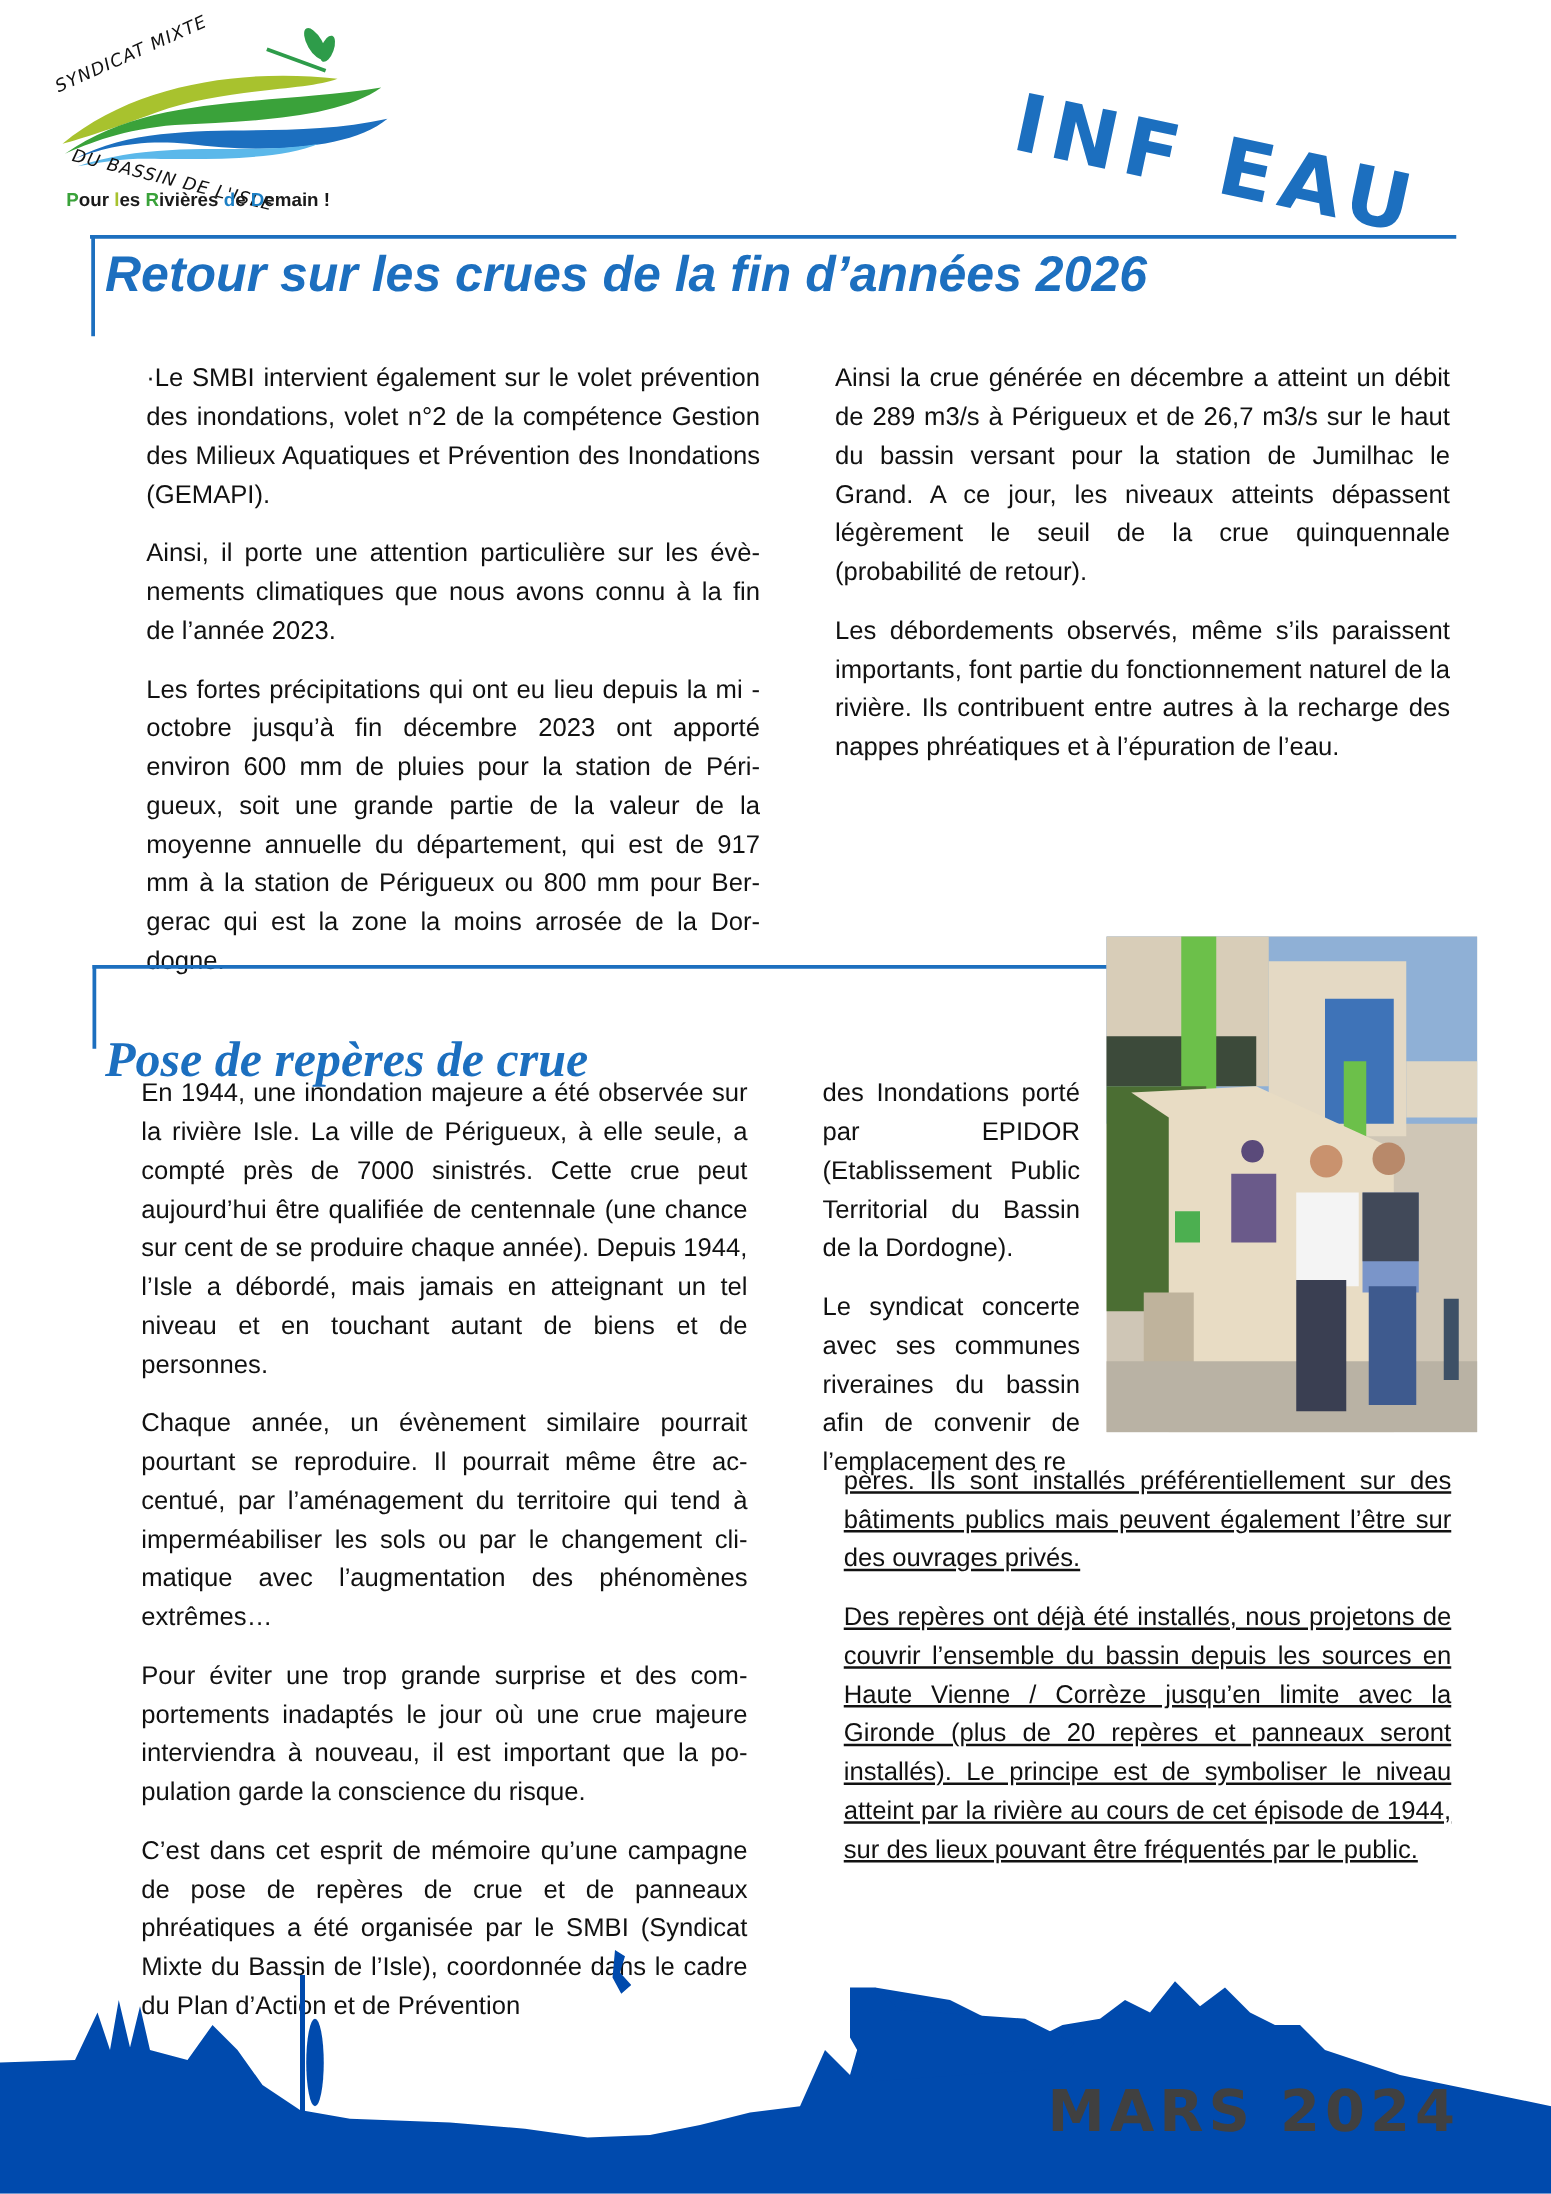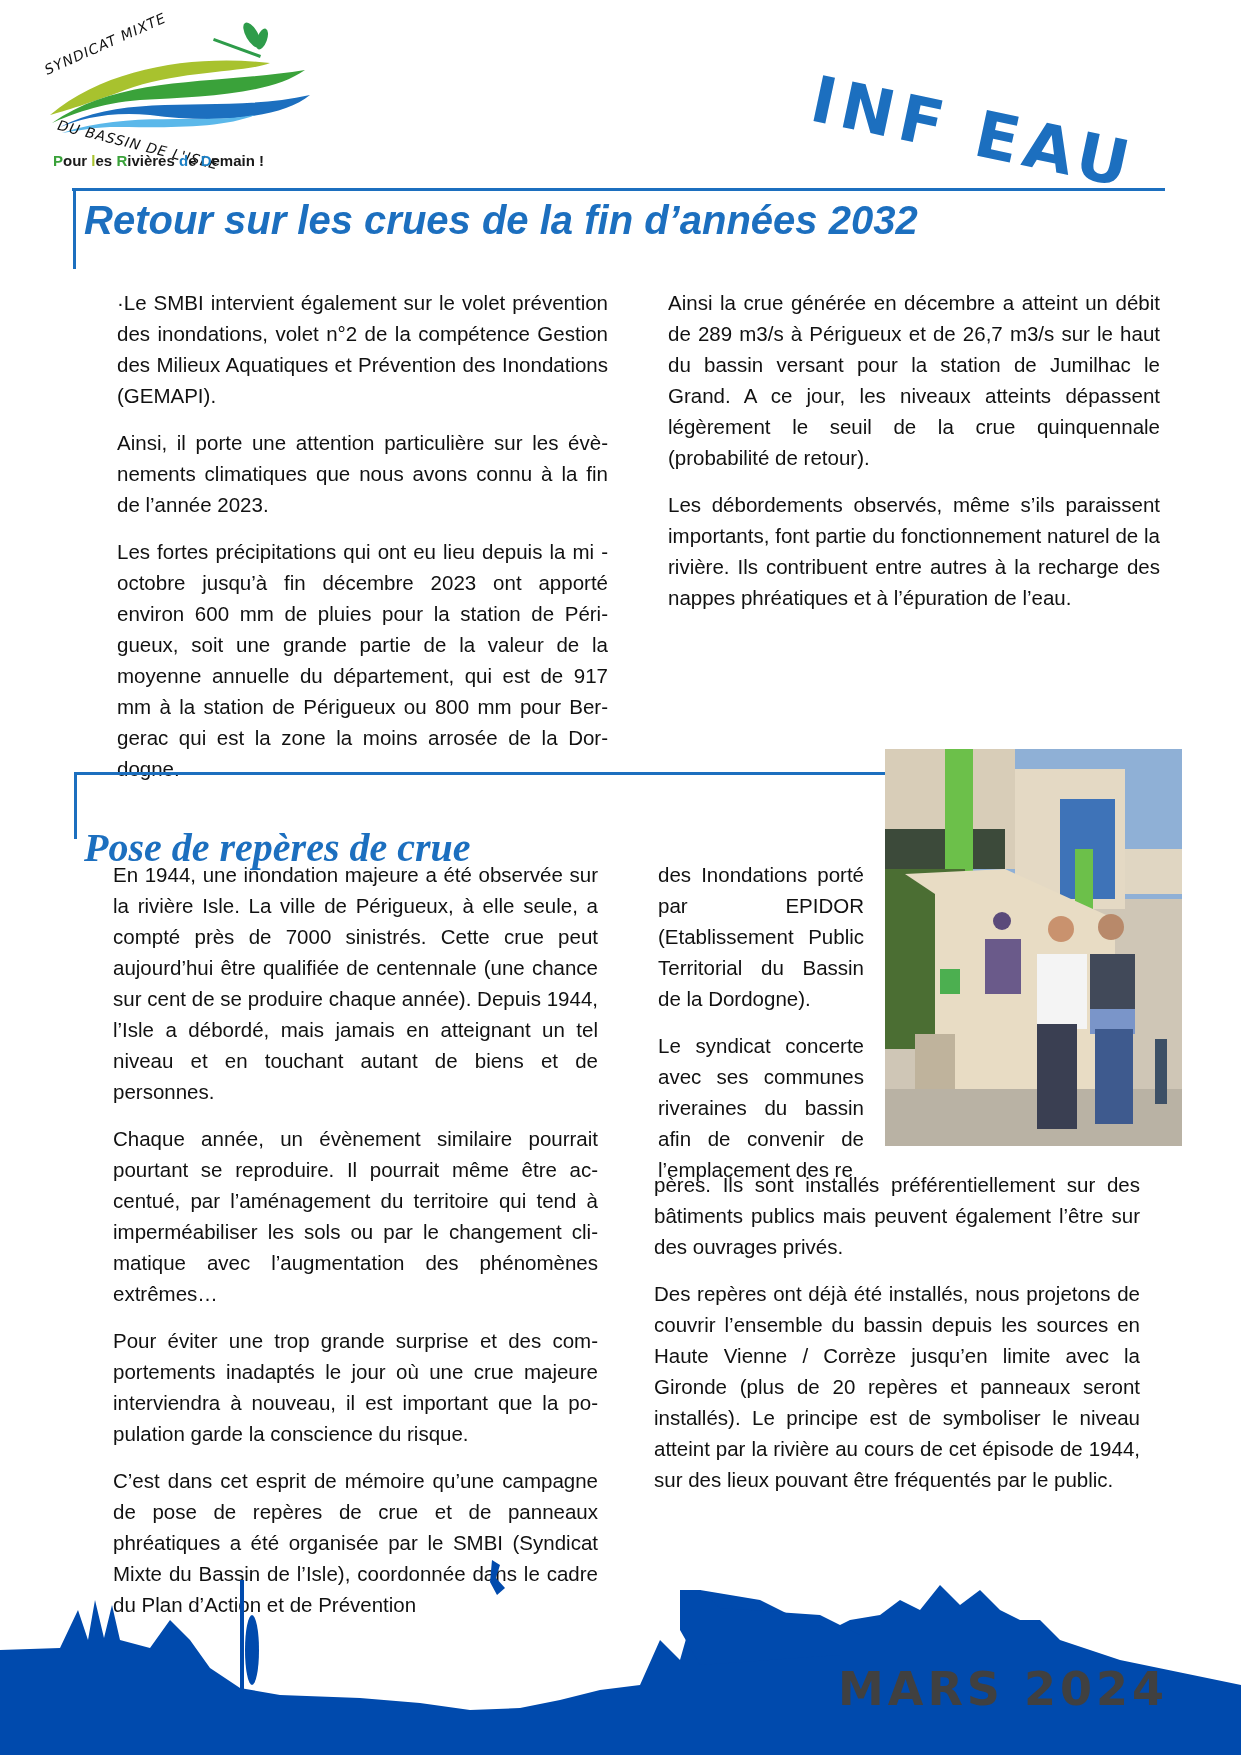--- a/index.html
+++ b/index.html
@@ -34,21 +34,21 @@
   #sec2-title { left:84px; top:824px;font-family:Liberation Serif, serif; }
 
   
   .col { position:absolute; font-size:20.5px; line-height:31px; text-align:justify; hyphens:manual; }
   .col p { margin:16px; }
   #s1-left { left:101px; top:271px; width:523px; }
   #s1-right { left:652px; top:271px; width:524px; }
   #s1-right p.tight { line-height:27px; }
   #s2-left { left:97px; top:843px; width:517px; }
   #s2-right-top { left:642px; top:843px; width:238px; }
-  #s2-right-bottom { left:638px; top:1153px; width:518px; }
+  #s2-right-bottom { left:659px; top:1153px; width:518px;text-decoration:underline; }
 
   
   #photo { left:885px; top:749px; width:297px; height:397px; overflow:hidden; }
 
   
   #footer { left:0; top:1560px; width:1241px; height:195px; }
   #footer-date { position:absolute; left:838px; top:1662px; font-family:"DejaVu Sans", sans-serif;
                  font-weight:bold; font-size:46px; color:#404040; letter-spacing:4px; }
 </style>
 </head>
@@ -70,21 +70,21 @@
   <div id="logo-line2" class="logo-text">DU BASSIN DE L'ISLE</div>
   <div id="logo-tagline">
     <span class="tg-g">P</span><span>our </span><span class="tg-y">l</span><span>es </span><span class="tg-g">R</span><span>ivières </span><span class="tg-b">d</span><span>e </span><span class="tg-b">D</span><span>emain !</span>
   </div>
 </div>
 
 <div id="masthead" class="abs">INF EAU</div>
 <div id="top-rule" class="abs"></div>
 
 <div id="sec1-frame" class="abs sec-frame"></div>
-<h1 id="sec1-title" class="sec-title" style="margin:0">Retour sur les crues de la fin d’années 2032</h1>
+<h1 id="sec1-title" class="sec-title" style="margin:0">Retour sur les crues de la fin d’années 2026</h1>
 
 <div id="s1-left" class="col">
   <p>·Le SMBI intervient également sur le volet préven­tion des inondations, volet n°2 de la compétence Gestion des Milieux Aquatiques et Prévention des Inondations (GEMAPI).</p>
   <p>Ainsi, il porte une attention particulière sur les évè­nements climatiques que nous avons connu à la fin de l’année 2023.</p>
   <p>Les fortes précipitations qui ont eu lieu depuis la mi -octobre jusqu’à fin décembre 2023 ont apporté environ 600 mm de pluies pour la station de Péri­gueux, soit une grande partie de la valeur de la moyenne annuelle du département, qui est de 917 mm à la station de Périgueux ou 800 mm pour Ber­gerac qui est la zone la moins arrosée de la Dor­dogne.</p>
 </div>
 <div id="s1-right" class="col">
   <p>Ainsi la crue générée en décembre a atteint un dé­bit de 289 m3/s à Périgueux et de 26,7 m3/s sur le haut du bassin versant pour la station de Jumilhac le Grand. A ce jour, les niveaux atteints dépassent légèrement le seuil de la crue quinquennale (probabilité de retour).</p>
   <p>Les débordements observés, même s’ils paraissent importants, font partie du fonctionnement naturel de la rivière. Ils contribuent entre autres à la re­charge des nappes phréatiques et à l’épuration de l’eau.</p>
 </div>

